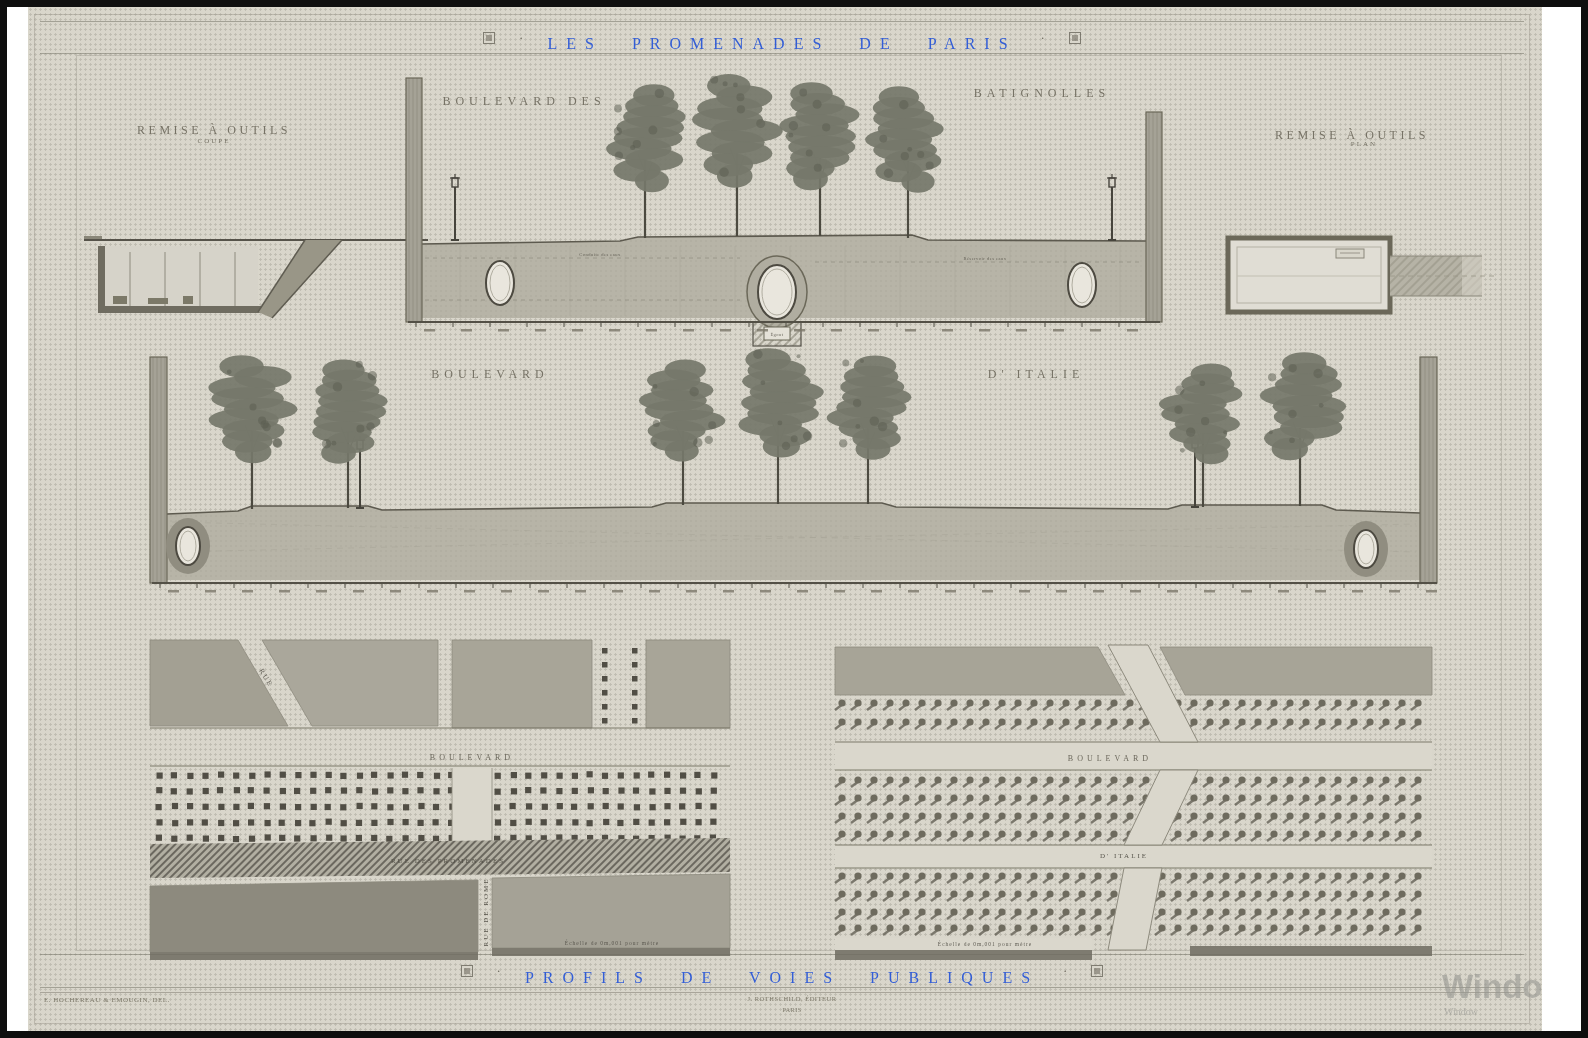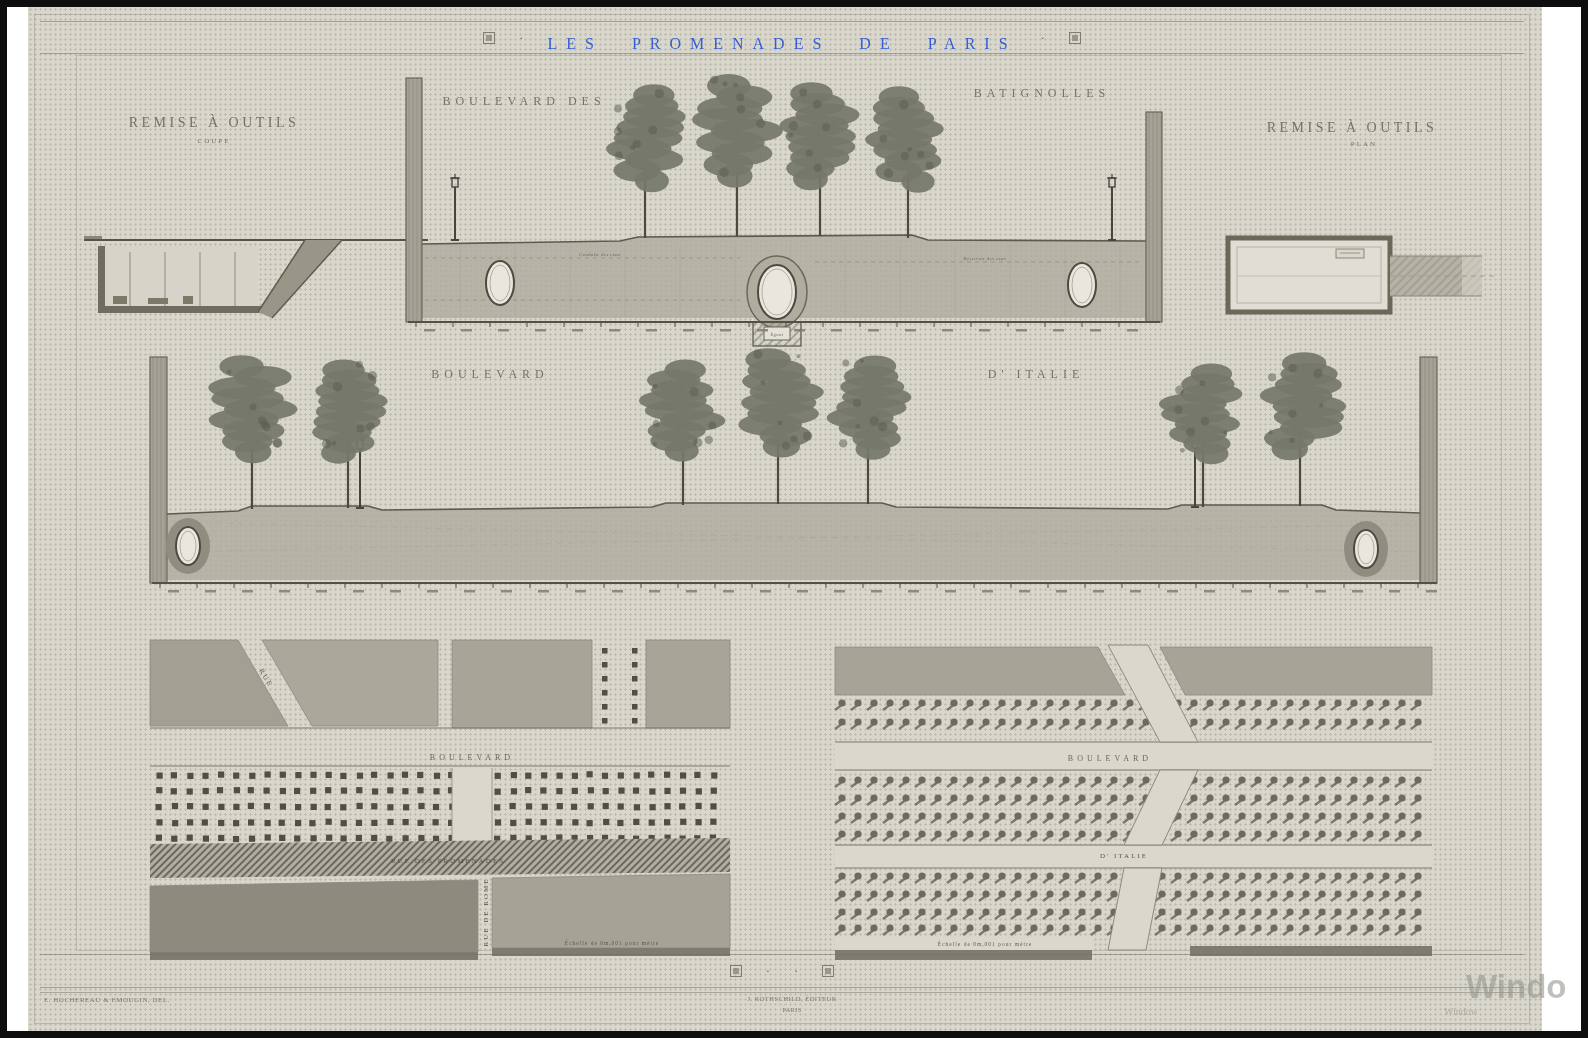--- a/index.html
+++ b/index.html
@@ -17,21 +17,21 @@
   .band{position:absolute;left:40px;right:64px;display:flex;align-items:center;justify-content:center;
         gap:24px;border-top:1px solid rgba(110,107,96,.5);border-bottom:1px solid rgba(110,107,96,.5);z-index:4;}
   .band .ttl{font-size:16px;letter-spacing:9px;word-spacing:16px;color:#1d4ed8;opacity:.88;white-space:nowrap;margin-top:13px;}
   .bullet{color:#5f5b4f;font-size:13px;opacity:.85;}
   .orn{display:inline-block;width:10px;height:10px;border:1.5px solid rgba(105,102,91,.8);position:relative;}
   .orn::after{content:"";position:absolute;inset:2px;background:rgba(105,102,91,.55);}
   .rule2{position:absolute;left:40px;right:64px;height:1px;background:rgba(110,107,96,.45);z-index:4;}
   .lbl{position:absolute;color:#6e6a5d;white-space:nowrap;transform:translate(-50%,-50%);z-index:5;opacity:.92;}
   .lbl-sec{font-size:12px;letter-spacing:5px;}
   .lbl-sub{font-size:7px;letter-spacing:2px;}
-  .lbl-remise{font-size:14px;letter-spacing:3.5px;}
+  .lbl-remise{font-size:12px;letter-spacing:3.5px;margin-top:7px;}
   .lbl-plan{font-size:8px;letter-spacing:4px;color:#615d51;}
   .lbl-street{font-size:7px;letter-spacing:2px;color:#4f4c43;}
   .lbl-cap{font-size:5.5px;letter-spacing:1px;color:#55524a;}
   .lbl-micro{font-size:4.5px;letter-spacing:.5px;color:#5d5a50;}
   .lbl-rot-v{transform:translate(-50%,-50%) rotate(-90deg);}
   .lbl-rot-d{transform:translate(-50%,-50%) rotate(58deg);}
   .credit{position:absolute;color:#7c7869;white-space:nowrap;z-index:5;}
   .wmark{position:absolute;overflow:hidden;white-space:nowrap;z-index:6;
          font-family:"Liberation Sans","DejaVu Sans",sans-serif;color:rgba(148,148,144,.6);}
 </style>
@@ -1487,20 +1487,21 @@
     <span class="orn"></span>
     <span class="bullet">·</span>
     <span class="ttl">LES PROMENADES DE PARIS</span>
     <span class="bullet">·</span>
     <span class="orn"></span>
   </div>
 
   <div class="band" style="top:954px;height:32px;">
     <span class="orn"></span>
     <span class="bullet">·</span>
+    <span class="ttl">PROFILS DE VOIES PUBLIQUES</span>
     <span class="bullet">·</span>
     <span class="orn"></span>
   </div>
   <div class="rule2" style="top:992px;"></div>
 
   <div class="lbl lbl-remise" style="left:214px;top:123px;">REMISE À OUTILS</div>
   <div class="lbl lbl-sub" style="left:214px;top:141px;">COUPE</div>
 
   <div class="lbl lbl-remise" style="left:1352px;top:128px;">REMISE À OUTILS</div>
   <div class="lbl lbl-sub" style="left:1352px;top:144px;margin-left:12px;">PLAN</div>
@@ -1522,17 +1523,17 @@
   <div class="lbl lbl-cap" style="left:612px;top:943px;">Échelle de 0m,001 pour mètre</div>
 
   <div class="lbl lbl-plan" style="left:1110px;top:758px;">BOULEVARD</div>
   <div class="lbl lbl-street" style="left:1124px;top:856px;">D' ITALIE</div>
   <div class="lbl lbl-cap" style="left:985px;top:944px;">Échelle de 0m,001 pour mètre</div>
 
   <div class="credit" style="left:44px;top:996px;font-size:7px;letter-spacing:.5px;">E. HOCHEREAU &amp; EMOUGIN, DEL.</div>
   <div class="credit" style="left:792px;top:995px;font-size:6.5px;letter-spacing:.5px;transform:translateX(-50%);">J. ROTHSCHILD, ÉDITEUR</div>
   <div class="credit" style="left:792px;top:1007px;font-size:6px;letter-spacing:.5px;transform:translateX(-50%);">PARIS</div>
 
-  <div class="wmark" style="left:1442px;top:968px;width:100px;font-size:33px;font-weight:bold;margin-left:24px;">Windo</div>
+  <div class="wmark" style="left:1442px;top:968px;width:100px;font-size:33px;font-weight:bold;">Windo</div>
   <div class="wmark" style="left:1444px;top:1006px;width:96px;font-size:10px;font-family:Liberation Serif, serif;">Window</div>
 
   <div class="frame"></div>
 </div>
 
 </body></html>

